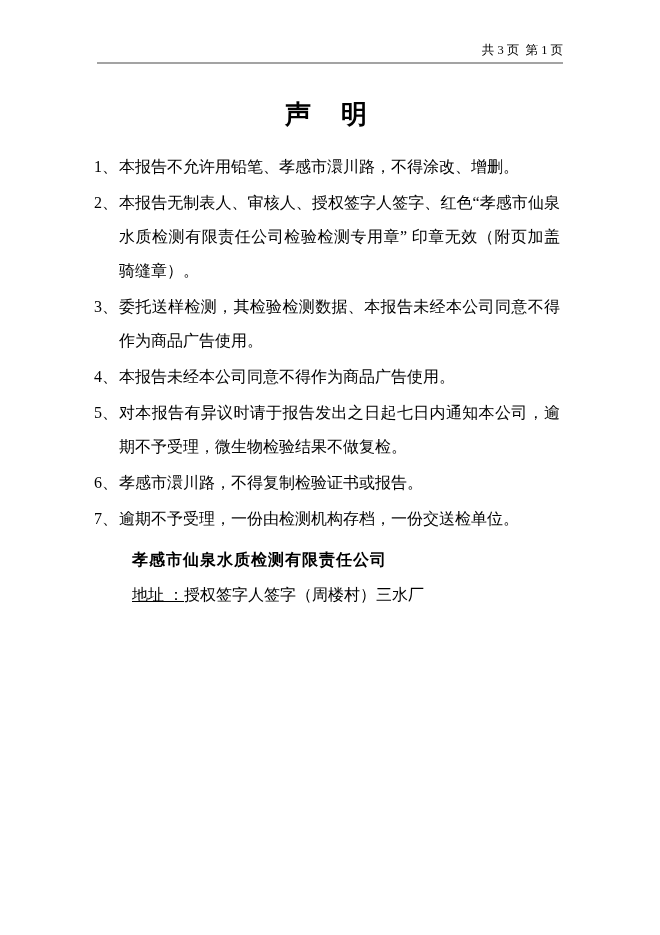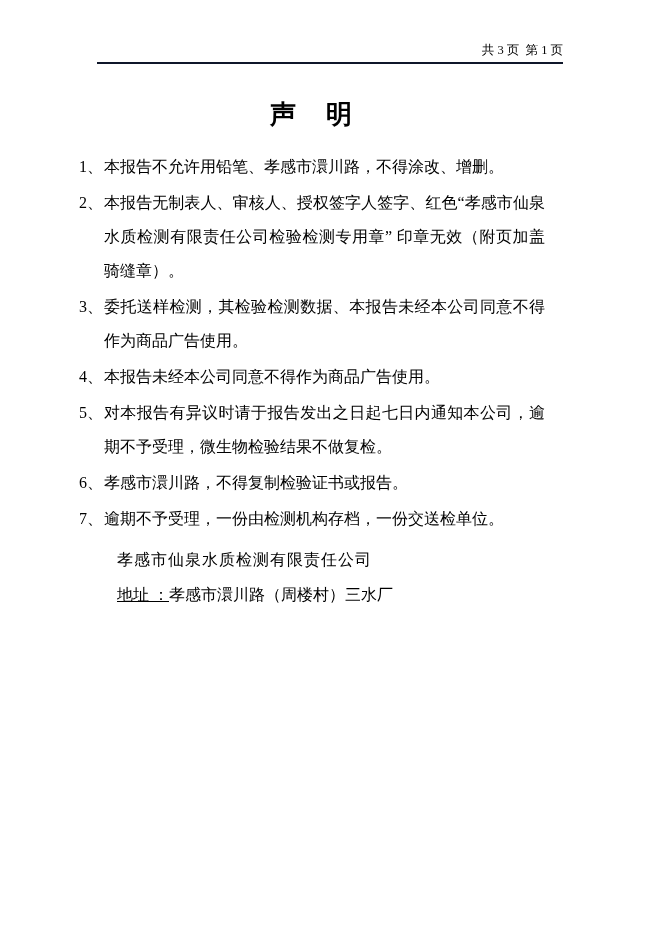--- a/index.html
+++ b/index.html
@@ -15,28 +15,28 @@
     overflow: hidden;
   }
   .page-header {
     position: absolute;
     top: 42px;
     left: 97px;
     width: 466px;
     text-align: right;
     font-size: 12.5px;
     line-height: 17px;
-    border-bottom: 2px solid #0f172a;
+    border-bottom: 2px solid #a3a3a3;
     padding-bottom: 3px;
   }
   .page-info { white-space: pre; }
   .content {
     position: absolute;
     top: 64px;
-    left: 79px;
+    left: 94px;
     width: 466px;
   }
   .doc-title {
     margin-top: 36px;
     text-align: center;
     font-size: 26px;
     font-weight: bold;
     letter-spacing: 2px;
     line-height: 30px;
   }
@@ -57,21 +57,21 @@
     text-align: justify;
     text-justify: inter-ideograph;
   }
   .company-block {
     margin-top: 6px;
     padding-left: 38px;
     font-size: 16px;
   }
   .company-name {
     font-family: "Liberation Sans", "DejaVu Sans", sans-serif;
-    font-weight: normal;
+    font-weight: bold;
     line-height: 35px;
     letter-spacing: 1px;
   }
   .info-line { line-height: 35px; }
   .info-label { white-space: pre; text-decoration: underline; }
 </style>
 </head>
 <body>
 
 <div class="page">
@@ -111,18 +111,18 @@
       </div>
       <div class="stmt">
         <span class="stmt-num">7、</span>
         <span class="stmt-text">逾期不予受理，一份由检测机构存档，一份交送检单位。</span>
       </div>
     </div>
 
     <div class="company-block">
       <div class="company-name">孝感市仙泉水质检测有限责任公司</div>
       <div class="info-line">
-        <span class="info-label">地址 ：</span><span class="info-value">孝感市澴川路（周楼村）三水厂</span>
+        <span class="info-label">地址 ：</span><span class="info-value">授权签字人签字（周楼村）三水厂</span>
       </div>
     </div>
 
   </div>
 </div>
 
 </body></html>

